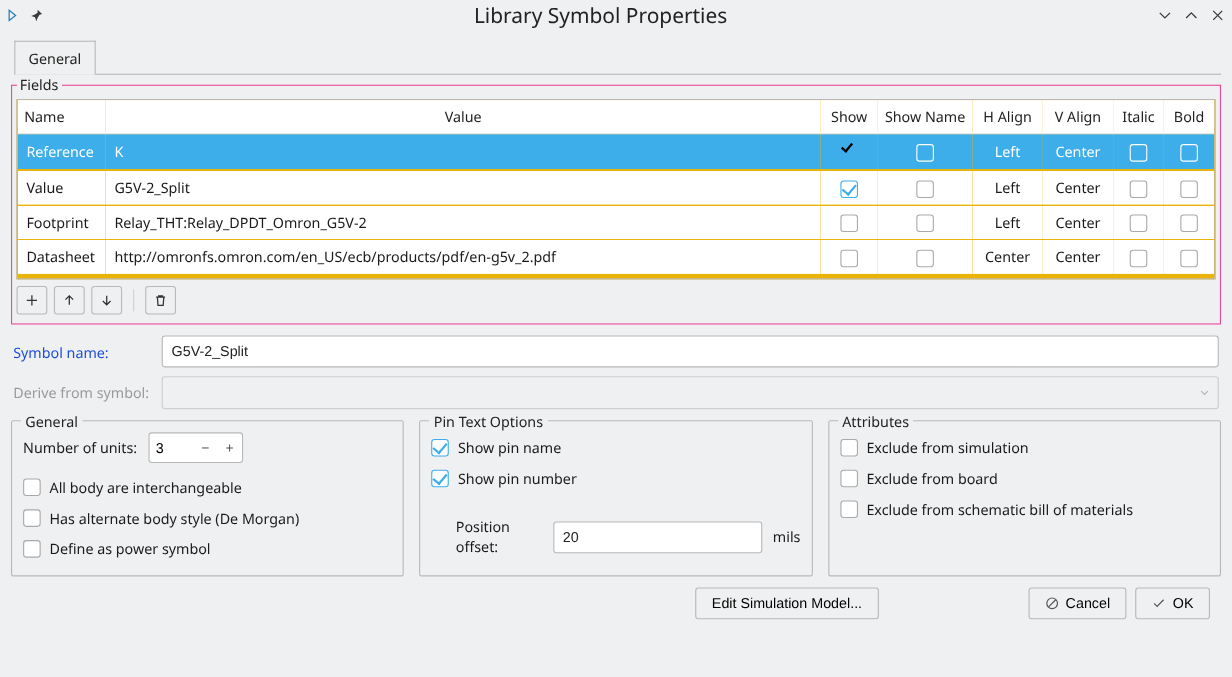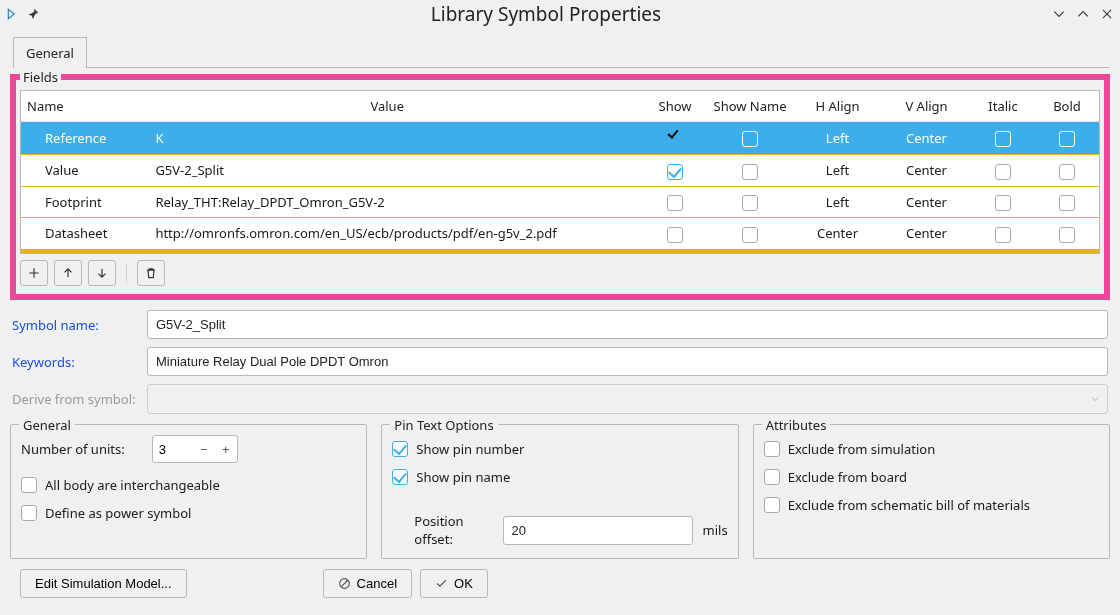--- a/index.html
+++ b/index.html
@@ -37,21 +37,21 @@
     color: #222;
   }
   .tab.active {
     background: #eff0f1;
     position: relative;
     top: 1px;
     border-top: 1px solid #b8b8b8;
   }
 
   fieldset.fields-fs {
-    border: 6px solid #ec4899;
+    border: 1px solid #ec4899;
     margin: 0 0 6px 0;
     padding: 4px 4px 6px 4px;
   }
   fieldset.fields-fs > legend {
     font-size: 13px; padding: 0 3px; color: #222;
   }
 
   .grid-wrap {
     border: 1px solid #b8b8b8;
     background: #eab308;
@@ -68,21 +68,21 @@
     font-weight: normal;
     text-align: center;
     padding: 6px 6px;
     color: #222;
     background: #fff;
     border-bottom: 1px solid #e6e6e6;
   }
   table.fields th.name-col { text-align: left; width: 80px; }
   table.fields th.value-col { text-align: center; }
   table.fields td {
-    padding: 6px 24px;
+    padding: 6px 8px;
     border-bottom: 1px solid rgba(0,0,0,0);
     white-space: nowrap;
     overflow: hidden;
     text-overflow: ellipsis;
   }
   table.fields tr.row td { background: #fff; }
   table.fields tr.row.selected td { background: #3daee9; color: #fff; }
   table.fields tr.row.selected td .chk { border-color: #fff; }
   .col-name { width: 80px; }
   .col-value { }
@@ -158,35 +158,35 @@
   .gb-general { flex: 1.02; }
   .gb-pin { flex: 1.02; }
   .gb-attr { flex: 1.02; }
   .cb-row {
     display: flex; align-items: center; gap: 8px;
     padding: 5px 0;
     font-size: 13px;
   }
   .cb-row .chk { flex: 0 0 auto; }
 
-  .num-units { display: flex; align-items: center; gap: 27px; }
+  .num-units { display: flex; align-items: center; gap: 10px; }
   .spin {
     border: 1px solid #b8b8b8; border-radius: 3px; background: #fff;
     display: inline-flex; align-items: center; height: 28px;
   }
   .spin input {
     border: none; width: 40px; font-size: 13px; padding: 0 6px; background: transparent;
   }
   .spin .pm { width: 22px; text-align: center; color: #555; user-select: none; }
 
   .pin-offset { display: flex; align-items: center; gap: 10px; margin-top: 21px; padding-left: 22px;}
   .pin-offset .text-input { width: 190px; flex: 0 0 auto; }
 
   .buttonbar {
-    display: flex; gap: 8px;
+    display: flex; justify-content: flex-end; gap: 8px;
     padding: 10px 10px 0 10px;
   }
   .btn {
     border: 1px solid #b8b8b8; border-radius: 3px;
     background: #eff0f1; padding: 6px 14px; font-size: 13px;
     display: inline-flex; align-items: center; gap: 6px;
   }
   .btn svg { width: 13px; height: 13px; }
   .btn.primary { }
 
@@ -318,24 +318,20 @@
             <path d="M5 7h14M9 7V5h6v2M7 7l1 13h8l1-13" fill="none" stroke="#333" stroke-width="2"></path>
           </svg>
       </button>
     </div>
   </fieldset>
 
   <div class="form-row">
     <label>Symbol name:</label>
     <input class="text-input" value="G5V-2_Split" style="">
   </div>
-  <div class="form-row">
-    <label>Keywords:</label>
-    <input class="text-input" value="Miniature Relay Dual Pole DPDT Omron" style="">
-  </div>
   <div class="form-row disabled">
     <label>Derive from symbol:</label>
     <div class="select-wrap">
       <div class="select-btn">
         <svg width="12" height="12" viewBox="0 0 24 24">
             <path d="M6 9l6 6 6-6" fill="none" stroke="#888" stroke-width="2"></path>
           </svg>
       </div>
     </div>
   </div>
@@ -350,33 +346,37 @@
           <span class="pm">−</span>
           <span class="pm">+</span>
         </div>
       </div>
       <div class="cb-row">
         <span class="chk"></span>
         <span>All body are interchangeable</span>
       </div>
       <div class="cb-row">
         <span class="chk"></span>
+        <span>Has alternate body style (De Morgan)</span>
+      </div>
+      <div class="cb-row">
+        <span class="chk"></span>
         <span>Define as power symbol</span>
       </div>
     </div>
 
     <div class="groupbox gb-pin">
       <div class="gb-title">Pin Text Options</div>
       <div class="cb-row">
         <span class="chk on"></span>
+        <span>Show pin name</span>
+      </div>
+      <div class="cb-row">
+        <span class="chk on"></span>
         <span>Show pin number</span>
-      </div>
-      <div class="cb-row">
-        <span class="chk on"></span>
-        <span>Show pin name</span>
       </div>
       <div class="pin-offset">
         <span>Position offset:</span>
         <input class="text-input" value="20" style="">
         <span>mils</span>
       </div>
     </div>
 
     <div class="groupbox gb-attr">
       <div class="gb-title">Attributes</div>

